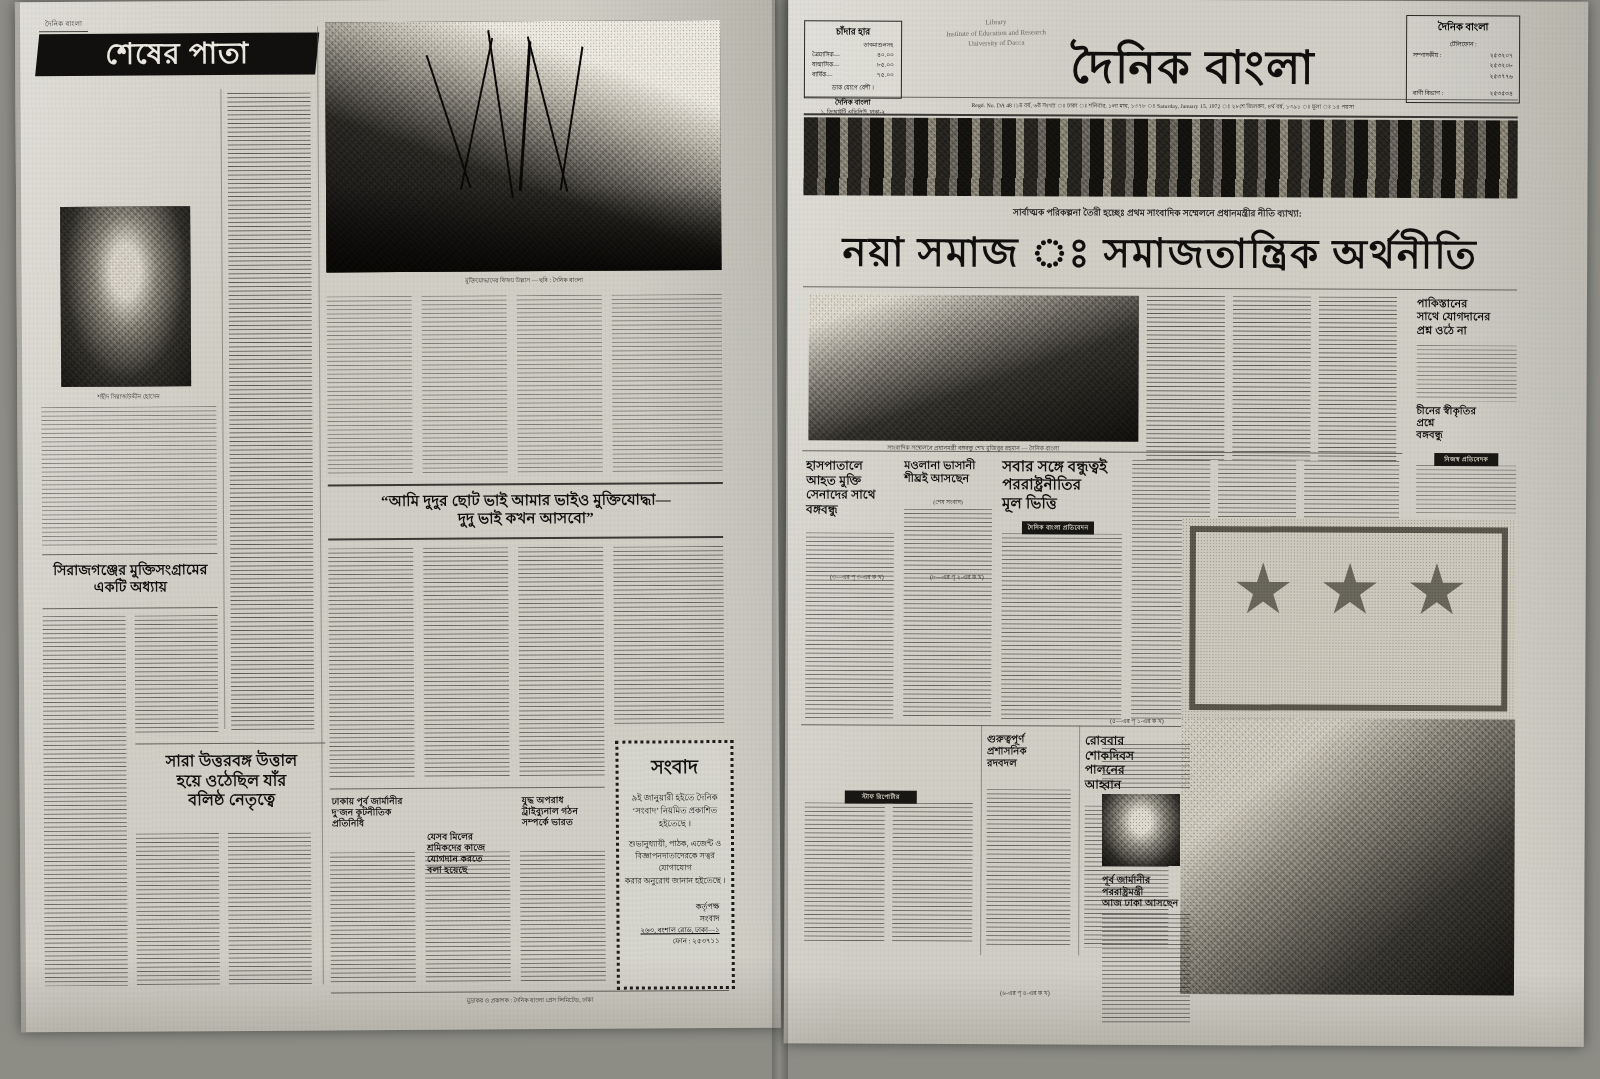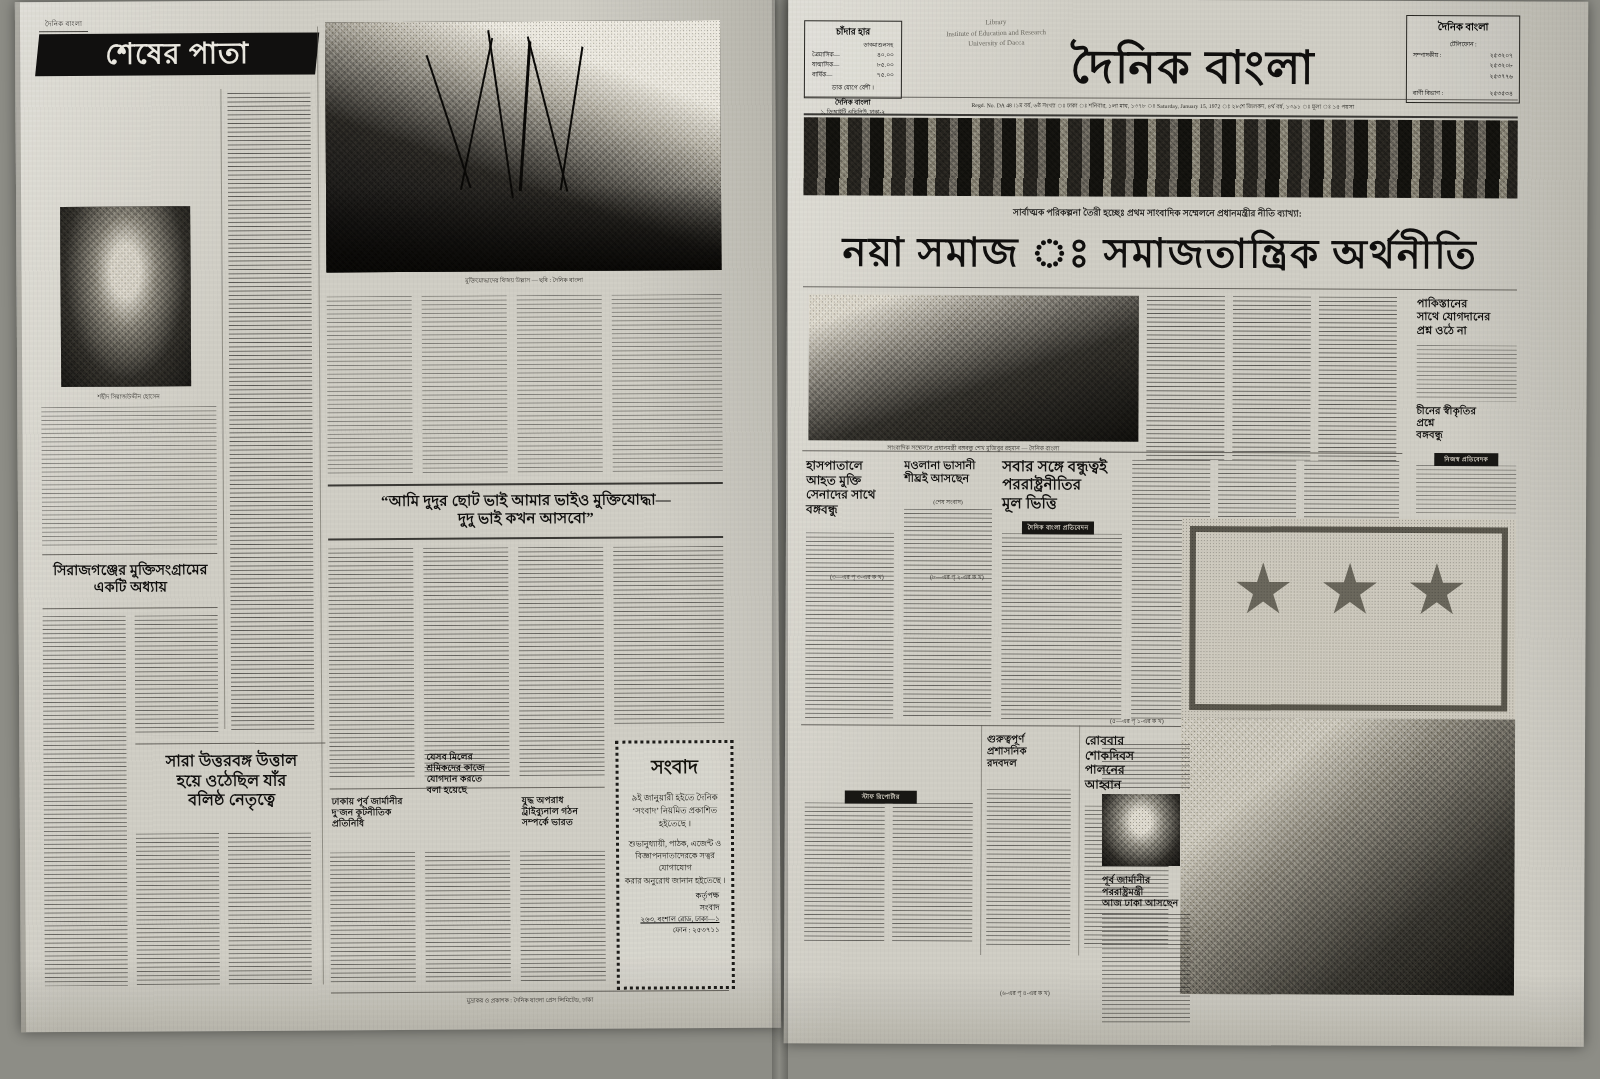--- a/index.html
+++ b/index.html
@@ -185,21 +185,21 @@
       <div class="col" style="left:405px;top:548px;width:85px;height:230px;"></div>
       <div class="col" style="left:500px;top:548px;width:85px;height:230px;"></div>
       <div class="col" style="left:595px;top:548px;width:110px;height:180px;"></div>
 
       <div class="rule-h" style="left:310px;top:788px;width:275px;"></div>
       <div class="hl lt" style="left:312px;top:796px;width:84px;font-size:9px;">
         <div>ঢাকায় পূর্ব জার্মানীর</div>
         <div>দু'জন কূটনীতিক</div>
         <div>প্রতিনিধি</div>
       </div>
-      <div class="hl lt" style="left:407px;top:752px;width:84px;font-size:9px;">
+      <div class="hl lt" style="left:407px;top:832px;width:84px;font-size:9px;">
         <div>যেসব মিলের</div>
         <div>শ্রমিকদের কাজে</div>
         <div>যোগদান করতে</div>
         <div>বলা হয়েছে</div>
       </div>
       <div class="hl lt" style="left:502px;top:796px;width:84px;font-size:9px;">
         <div>যুদ্ধ অপরাধ</div>
         <div>ট্রাইব্যুনাল গঠন</div>
         <div>সম্পর্কে ভারত</div>
       </div>
@@ -212,21 +212,21 @@
         <div class="ad-line" style="margin-top:7px;font-size:8.5px;line-height:1.55;padding:0 4px;">
           <div>৯ই জানুয়ারী হইতে দৈনিক</div>
           <div>‘সংবাদ’ নিয়মিত প্রকাশিত</div>
           <div>হইতেছে ।</div>
         </div>
         <div class="ad-line" style="margin-top:7px;font-size:8px;line-height:1.55;padding:0 4px;">
           <div>শুভানুধ্যায়ী, পাঠক, এজেন্ট ও</div>
           <div>বিজ্ঞাপনদাতাদেরকে সত্বর যোগাযোগ</div>
           <div>করার অনুরোধ জানান হইতেছে ।</div>
         </div>
-        <div style="margin-top:3px;text-align:right;padding-right:12px;font-size:8px;line-height:1.5;">
+        <div style="margin-top:14px;text-align:right;padding-right:12px;font-size:8px;line-height:1.5;">
           <div>কর্তৃপক্ষ</div>
           <div>সংবাদ</div>
           <div style="font-size:7px;text-decoration:underline;">২৬৩, বংশাল রোড, ঢাকা—১</div>
           <div style="font-size:7px;">ফোন : ২৫৩৭১১</div>
         </div>
       </div>
 
       <div class="rule-h" style="left:310px;top:992px;width:398px;"></div>
       <div style="position:absolute;left:310px;top:996px;width:398px;text-align:center;font-size:6px;color:#35332f;">মুদ্রাকর ও প্রকাশক : দৈনিক বাংলা প্রেস লিমিটেড, ঢাকা</div>
 

